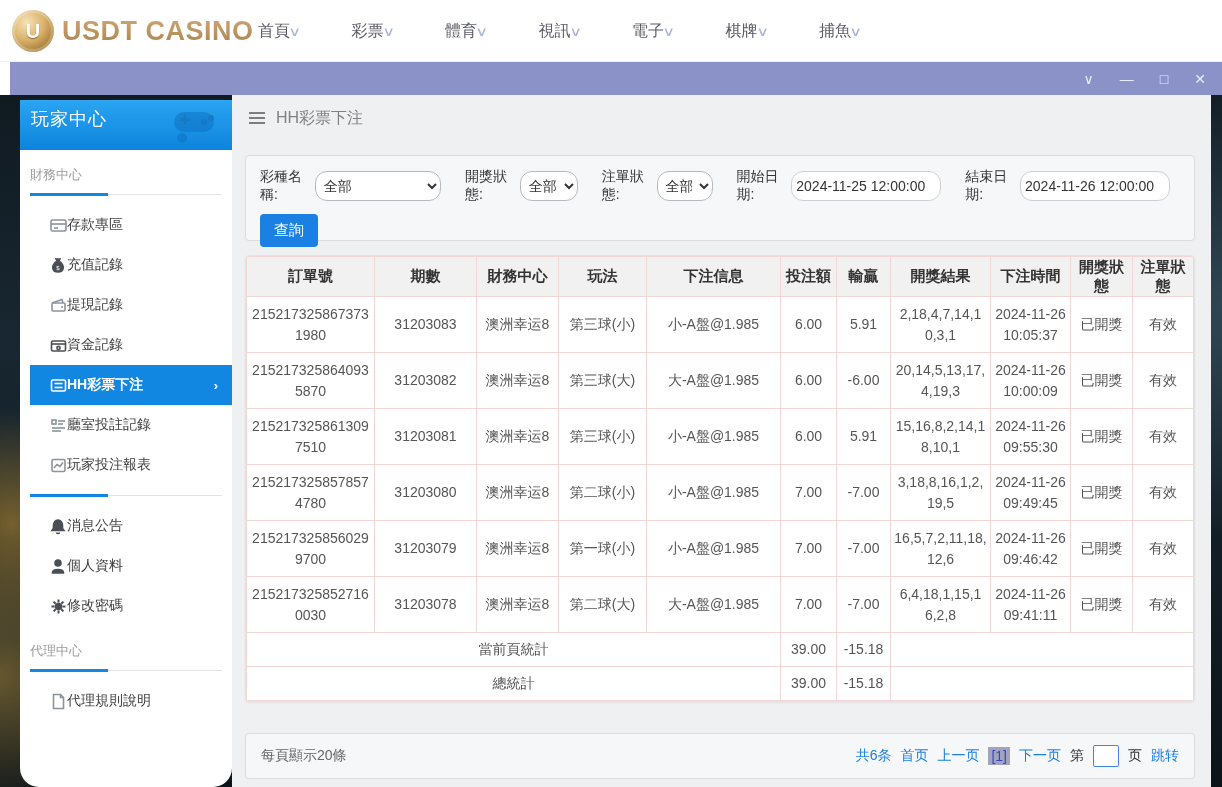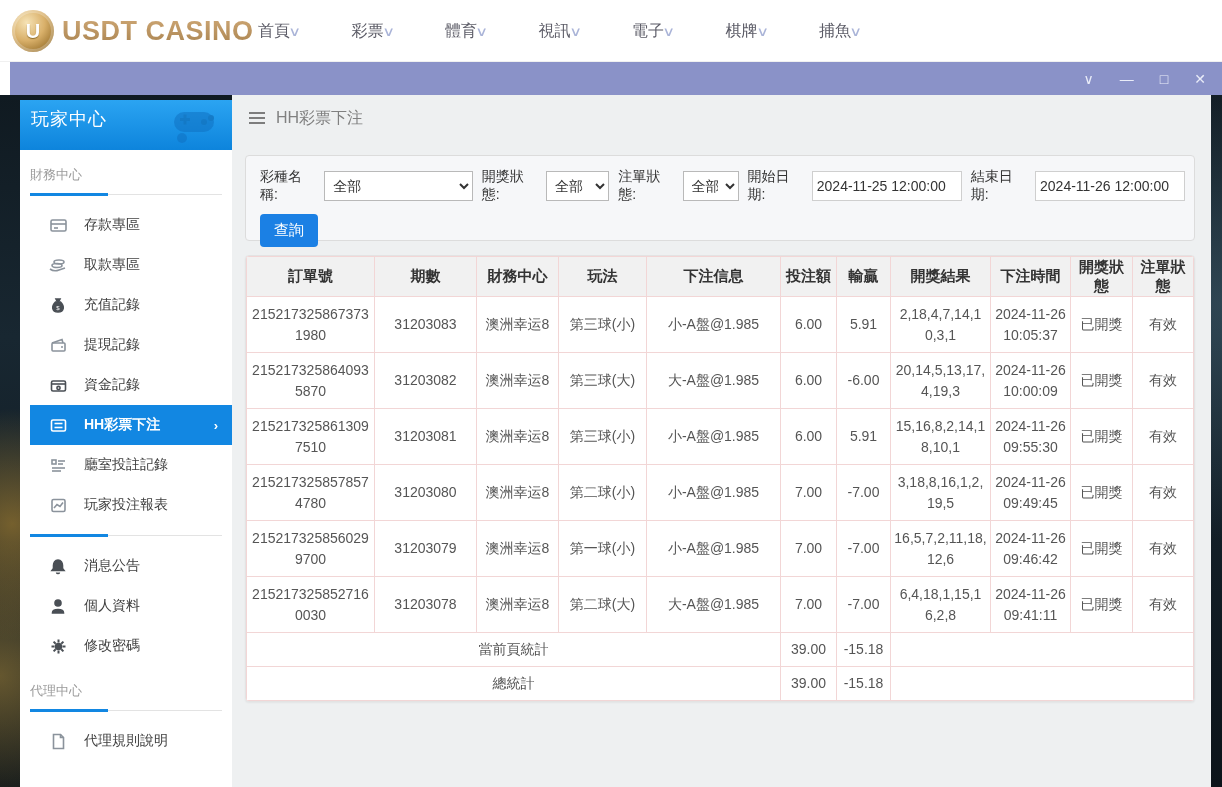--- a/index.html
+++ b/index.html
@@ -25,46 +25,46 @@
 
   
   .window-bg { position:absolute; left:0; top:95px; width:1222px; height:692px;
     background:
       radial-gradient(circle at 1% 62%, rgba(214,160,52,.50), rgba(214,160,52,0) 9%),
       radial-gradient(circle at 0% 84%, rgba(230,180,70,.40), rgba(230,180,70,0) 10%),
       radial-gradient(circle at 100% 30%, rgba(90,130,150,.35), rgba(90,130,150,0) 18%),
       linear-gradient(180deg,#101a21 0%, #182731 35%, #0c141a 100%); }
 
   
-  .sidebar { position:absolute; left:20px; top:100px; width:212px; height:687px; background:#fff; z-index:6; }
+  .sidebar { position:absolute; left:20px; top:100px; width:212px; height:687px; background:#fff; z-index:6;border-radius:19px; }
   .side-header { position:relative; height:50px; background:linear-gradient(180deg,#2ba4f2,#0d84dc); color:#fff; padding:7px 0 0 11px; overflow:hidden; }
   .side-header .t1 { font-size:18px; letter-spacing:1px; }
   .side-header .t2 { font-size:10px; letter-spacing:2px; margin-top:20px; }
   .side-header svg { position:absolute; right:8px; top:4px; opacity:.5; }
   .section-title { margin:16px 0 0 10px; font-size:13px; color:#9b9b9b; }
   .divider { position:relative; height:1px; background:#e3e3e3; margin:10px 10px 10px 10px; }
   .divider::before { content:""; position:absolute; left:0; top:-1px; height:3px; width:78px; background:#1287e2; }
-  .menu-item { display:flex; align-items:center; height:40px; padding-left:29px; gap:17px; font-size:14px; color:#3f3f3f; cursor:pointer; }
+  .menu-item { display:flex; align-items:center; height:40px; padding-left:29px; gap:0; font-size:14px; color:#3f3f3f; cursor:pointer; }
   .menu-item .mi { width:18px; height:18px; display:flex; align-items:center; justify-content:center; }
   .menu-item .mi svg { stroke:#8b939c; fill:none; stroke-width:1.6; }
   .menu-item.dark .mi svg { stroke:#4a4f55; fill:#4a4f55; }
   .menu-item.active { background:#1287e2; color:#fff; margin-left:10px; padding-left:19px; font-weight:bold; position:relative; }
   .menu-item.active .mi svg { stroke:#fff; }
   .menu-item.active .arrow { position:absolute; right:14px; color:#fff; font-size:13px; font-weight:bold; }
 
   
   .main { position:absolute; left:232px; top:95px; width:979px; height:692px; background:#eef0f1; z-index:5; }
   .breadcrumb { height:46px; display:flex; align-items:center; padding-left:17px; gap:11px; color:#808080; font-size:16px; }
   .burger { display:flex; flex-direction:column; gap:3px; cursor:pointer; }
   .burger i { display:block; width:16px; height:2px; background:#7d7d7d; }
 
   .filter-panel { position:absolute; left:13px; top:60px; width:950px; height:86px; background:#f6f7f9; border:1px solid #dcdcdc; border-radius:4px; padding:12px 0 0 14px; }
   .filter-row { display:flex; align-items:center; font-size:14px; color:#333; }
   .filter-row label { margin-right:5px; }
-  .filter-row select, .filter-row input { height:30px; border:1px solid #b9b9b9; border-radius:0; background:#fff; color:#333; font-size:14px; font-family:inherit; margin-right:9px; padding:0 4px; }
+  .filter-row select, .filter-row input { height:30px; border:1px solid #b9b9b9; border-radius:12px; background:#fff; color:#333; font-size:14px; font-family:inherit; margin-right:24px; padding:0 4px; }
   select.sel-lottery { width:150px; }
   select.sel-draw { width:64px; }
   select.sel-order { width:56px; }
   input.date { width:150px; border-color:#cfcfcf; }
   .btn-search { margin-top:10px; background:#1b80e4; color:#fff; border:none; border-radius:4px; font-size:15px; padding:7px 14px; cursor:pointer; font-family:inherit; }
 
   .table-card { position:absolute; left:13px; top:160px; width:950px; background:#fff; border:1px solid #e3e3e3; border-radius:4px; overflow:hidden; box-shadow:0 1px 2px rgba(0,0,0,.05); }
   table { width:100%; border-collapse:collapse; table-layout:fixed;border-radius:27px; }
   th, td { border:1px solid #f2d6d6; text-align:center; vertical-align:middle; }
   th { background:#f1f1f1; height:40px; font-size:15px; color:#333; padding:0 1px; }
@@ -150,30 +150,20 @@
 
   <div class="menu-item">
     <span class="mi">
         <svg width="17" height="17" viewBox="0 0 17 17">
           <rect x="1" y="3" width="15" height="11" rx="1.5"></rect>
           <line x1="1" y1="7" x2="16" y2="7"></line>
           <line x1="4" y1="11" x2="8" y2="11"></line>
         </svg>
       </span>
     <span>存款專區</span>
-  </div>
-  <div class="menu-item">
-    <span class="mi">
-        <svg width="18" height="17" viewBox="0 0 18 17">
-          <ellipse cx="10" cy="5" rx="5" ry="2"></ellipse>
-          <ellipse cx="8" cy="8.5" rx="5" ry="2"></ellipse>
-          <path d="M1 12 Q5 15 10 13 L16 11"></path>
-        </svg>
-      </span>
-    <span>取款專區</span>
   </div>
   <div class="menu-item dark">
     <span class="mi">
         <svg width="16" height="17" viewBox="0 0 16 17">
           <path d="M6 2 h4 l-1.5 3 h-1 z"></path>
           <path d="M5.5 5 C1.5 9 1.5 15 8 15 C14.5 15 14.5 9 10.5 5 Z"></path>
           <text x="8" y="12.5" font-size="6" text-anchor="middle" fill="#fff" stroke="none">$</text>
         </svg>
       </span>
     <span>充值記錄</span>
@@ -420,14 +410,28 @@
         <tr class="summary">
           <td colspan="5">總統計</td>
           <td>39.00</td>
           <td>-15.18</td>
           <td colspan="4"></td>
         </tr>
       </tbody>
     </table>
   </div>
 
+  <div class="footer-panel">
+    <span class="page-size">每頁顯示20條</span>
+    <div class="pager">
+      <span class="blue">共6条</span>
+      <span class="blue">首页</span>
+      <span class="blue">上一页</span>
+      <span class="current">[1]</span>
+      <span class="blue">下一页</span>
+      <span class="dark">第</span>
+      <input value="" style="">
+      <span class="dark">页</span>
+      <span class="blue">跳转</span>
+    </div>
+  </div>
 
 </div>
 
 </body></html>

